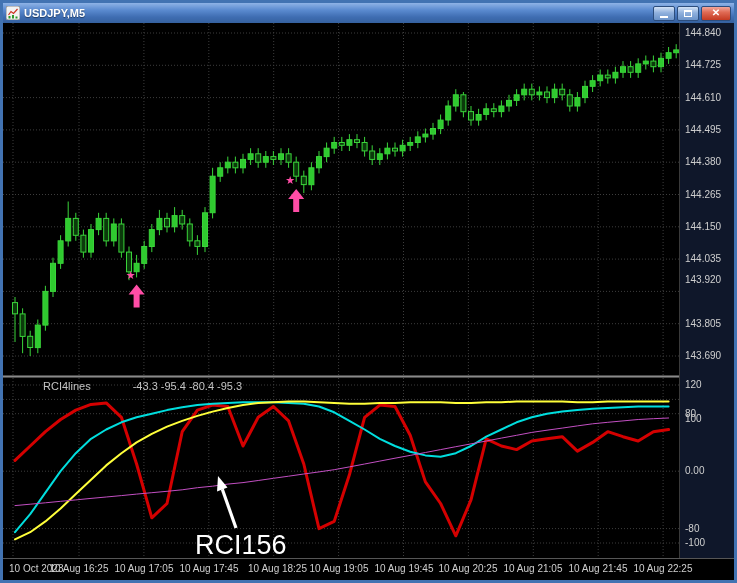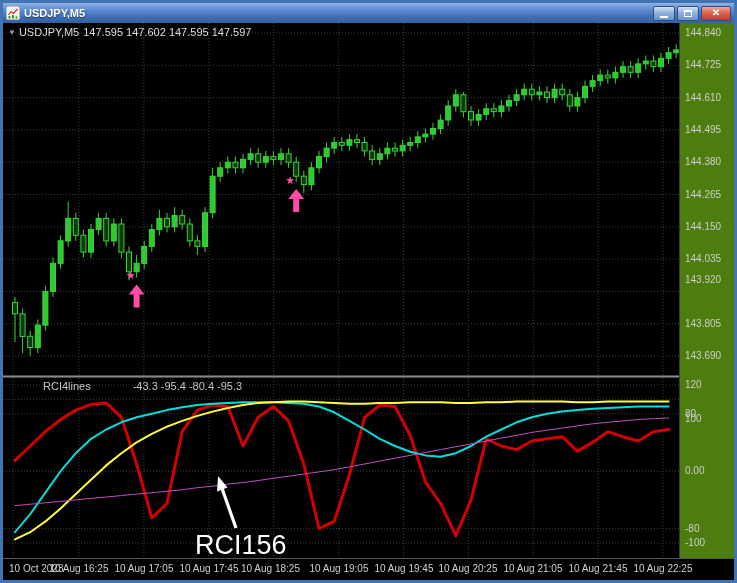--- a/index.html
+++ b/index.html
@@ -20,21 +20,21 @@
   .content{position:absolute;left:0;right:0;top:20px;bottom:0;background:#000;overflow:hidden;}
   #main-svg{position:absolute;left:0;top:0;}
   #ind-svg{position:absolute;left:0;top:355px;}
   .separator{position:absolute;left:0;top:352px;width:731px;height:3px;
              background:linear-gradient(180deg,#2a2a2a,#8a8a8a 50%,#2a2a2a);}
   .chart-info{position:absolute;left:5px;top:3px;color:#dcdcdc;font-size:11px;white-space:nowrap;}
   .chart-info .tri{color:#9a9a9a;font-size:8px;margin-right:3px;vertical-align:1px;}
   .chart-info span{margin-right:4px;}
   .ind-info{position:absolute;left:4px;top:357px;color:#c4c4c4;font-size:11px;white-space:nowrap;}
   .ind-info span{margin-right:6px;padding-left:36px;}
-  .price-axis{position:absolute;left:676px;top:0;width:55px;height:535px;background:#4d7c0f;border-left:1px solid #3a3a3a;box-sizing:border-box;}
+  .price-axis{position:absolute;left:676px;top:0;width:55px;height:535px;background:#0f172a;border-left:1px solid #3a3a3a;box-sizing:border-box;}
   .axlabel{position:absolute;left:5px;font-size:10px;color:#cfcfcf;white-space:nowrap;}
   .time-axis{position:absolute;left:0;top:535px;width:731px;height:22px;background:#000;border-top:1px solid #565656;box-sizing:border-box;}
   .tlabel{position:absolute;top:4px;font-size:10px;color:#cfcfcf;white-space:nowrap;}
   svg text{font-family:"Liberation Sans",sans-serif;}
 </style>
 </head>
 <body>
 
 <div class="window">
   <div class="titlebar">
@@ -266,23 +266,20 @@
           <rect x="670.7" y="26.9" width="5" height="2.8" fill="#2fca2f" stroke="#3ad43a" stroke-width="1"></rect>
         </g>
         <g>
           <path d="M133.6 261.4 l-8 10 h5 v13 h6 v-13 h5 z" fill="#ff4da6"></path>
           <text x="127.6" y="256.4" fill="#ff4da6" font-size="11" text-anchor="middle">★</text>
           <path d="M293.2 165.9 l-8 10 h5 v13 h6 v-13 h5 z" fill="#ff4da6"></path>
           <text x="287.2" y="160.9" fill="#ff4da6" font-size="11" text-anchor="middle">★</text>
         </g>
       </svg>
 
-    <div class="chart-info">
-      <span class="tri">▼</span><span>USDJPY,M5</span><span>147.595 147.602 147.595 147.597</span>
-    </div>
 
     <div class="separator"></div>
 
     <svg id="ind-svg" width="676" height="180">
         <g stroke="#3d3d3d" stroke-dasharray="1,2">
           <line x1="10" y1="0" x2="10" y2="180"></line>
           <line x1="76" y1="0" x2="76" y2="180"></line>
           <line x1="140.9" y1="0" x2="140.9" y2="180"></line>
           <line x1="205.8" y1="0" x2="205.8" y2="180"></line>
           <line x1="270.70000000000005" y1="0" x2="270.70000000000005" y2="180"></line>
@@ -331,21 +328,21 @@
         <div class="axlabel" style="top: 385px;">80</div>
         <div class="axlabel" style="top: 442px;">0.00</div>
         <div class="axlabel" style="top: 500px;">-80</div>
         <div class="axlabel" style="top: 514px;">-100</div>
       </div>
     <div class="time-axis" id="time-axis">
         <div class="tlabel" style="left: 6px;">10 Oct 2023</div>
         <div class="tlabel" style="left: 43px; width: 66px; text-align: center;">10 Aug 16:25</div>
         <div class="tlabel" style="left: 108px; width: 66px; text-align: center;">10 Aug 17:05</div>
         <div class="tlabel" style="left: 173px; width: 66px; text-align: center;">10 Aug 17:45</div>
-        <div class="tlabel" style="left: 238px; width: 66px; text-align: left;">10 Aug 18:25</div>
+        <div class="tlabel" style="left: 238px; width: 66px; text-align: right;">10 Aug 18:25</div>
         <div class="tlabel" style="left: 303px; width: 66px; text-align: center;">10 Aug 19:05</div>
         <div class="tlabel" style="left: 368px; width: 66px; text-align: center;">10 Aug 19:45</div>
         <div class="tlabel" style="left: 432px; width: 66px; text-align: center;">10 Aug 20:25</div>
         <div class="tlabel" style="left: 497px; width: 66px; text-align: center;">10 Aug 21:05</div>
         <div class="tlabel" style="left: 562px; width: 66px; text-align: center;">10 Aug 21:45</div>
         <div class="tlabel" style="left: 627px; width: 66px; text-align: center;">10 Aug 22:25</div>
       </div>
   </div>
 </div>
 

